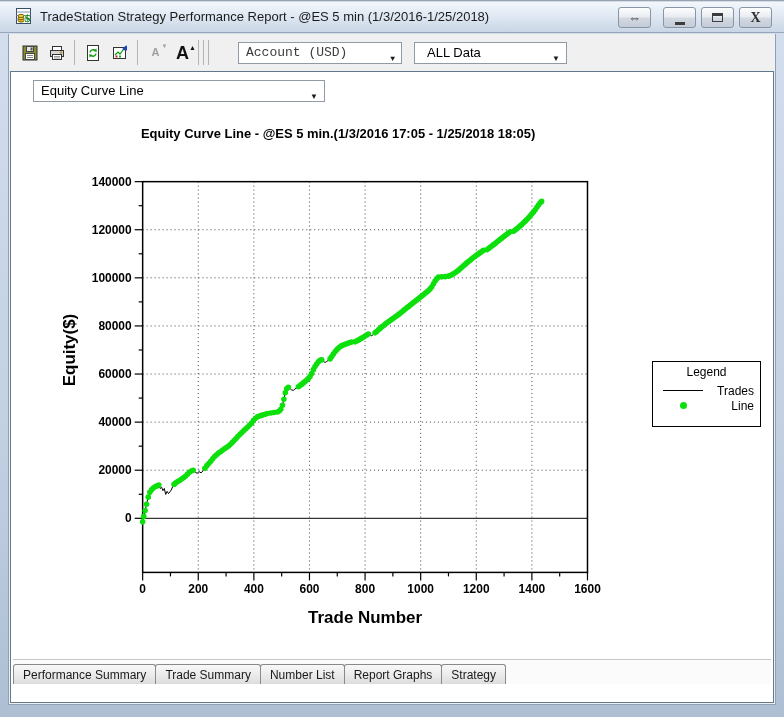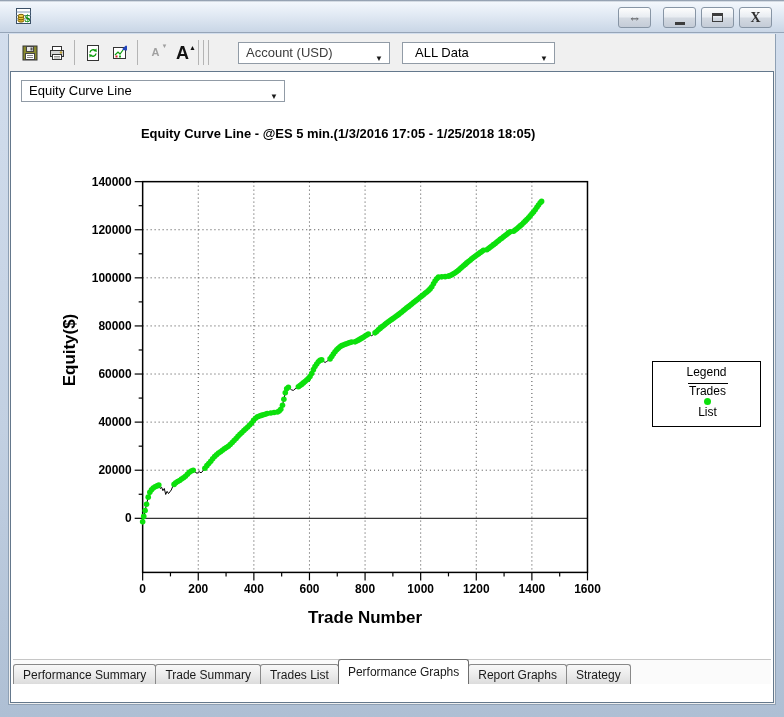--- a/index.html
+++ b/index.html
@@ -43,36 +43,36 @@
   .fontA-small{font-size:11px;font-weight:bold;color:#a0a0a0;position:relative;line-height:11px;}
   .fontA-small .car{position:absolute;top:-6px;right:-8px;font-size:6px;color:#a0a0a0;}
   .fontA-big{font-size:18px;font-weight:bold;color:#111;position:relative;line-height:16px;}
   .fontA-big .car{position:absolute;top:-5px;right:-7px;font-size:7px;color:#111;}
   .combo{
     position:relative;height:22px;background:#fff;border:1px solid #919ba6;
     font-size:13px;color:#3c3c3c;line-height:20px;padding:0 22px 0 7px;
     white-space:nowrap;cursor:default;
   }
   .combo .arrow{position:absolute;right:6px;top:6px;font-size:8px;color:#1a1a1a;}
-  .combo.acct{width:152px;margin-left:27px;}
+  .combo.acct{width:164px;margin-left:27px;font-family:Liberation Mono, monospace;}
   .combo.alldata{width:153px;margin-left:12px;color:#000;padding-left:12px;}
   
   .panel{
     position:absolute;left:1px;right:1px;top:37px;bottom:1px;
     background:#fff;border:1px solid #64788c;
   }
-  .panel .graphcombo{position:absolute;left:10px;top:8px;width:264px;color:#000;}
+  .panel .graphcombo{position:absolute;left:22px;top:8px;width:292px;color:#000;}
   .chartsvg{position:absolute;left:0;top:0;width:100%;height:100%;}
   
   .legend{
     position:absolute;left:641px;top:289px;width:109px;height:66px;
     border:1px solid #000;background:#fff;font-size:12px;color:#000;padding-top:3px;
   }
   .legend .ltitle{text-align:center;margin-bottom:4px;}
-  .legend .lrow{display:flex;align-items:center;height:15px;padding:0 6px 0 8px;flex-direction:column;}
+  .legend .lrow{display:flex;align-items:center;height:15px;padding:0 6px 0 8px;}
   .legend .lsym{width:44px;display:flex;align-items:center;justify-content:center;}
   .legend .lline{width:40px;height:0;border-top:1px solid #000;}
   .legend .ldot{width:7px;height:7px;border-radius:50%;}
   .legend .llab{flex:1;text-align:right;}
   
   .tabbar{
     position:absolute;left:2px;right:2px;bottom:18px;height:25px;
     display:flex;align-items:flex-end;border-top:1px solid #c6c6c6;background:#fbfbfb;
   }
   .tab{
@@ -95,20 +95,21 @@
     <svg class="appicon" viewBox="0 0 19 19">
       <rect x="1.5" y="1.5" width="14" height="15" fill="#ffffff" stroke="#3a4f66"></rect>
       <line x1="1.5" y1="5" x2="15.5" y2="5" stroke="#7e96b4"></line>
       <line x1="1.5" y1="8.5" x2="15.5" y2="8.5" stroke="#7e96b4"></line>
       <line x1="1.5" y1="12" x2="15.5" y2="12" stroke="#7e96b4"></line>
       <ellipse cx="6" cy="13.5" rx="3" ry="1.6" fill="#e0b630" stroke="#7c6200"></ellipse>
       <ellipse cx="6" cy="11.2" rx="3" ry="1.6" fill="#e8c23a" stroke="#7c6200"></ellipse>
       <ellipse cx="6" cy="8.9" rx="3" ry="1.6" fill="#f0d050" stroke="#7c6200"></ellipse>
       <text x="12.6" y="15" font-size="11" font-weight="bold" fill="#0a8a0a" text-anchor="middle" font-family="Liberation Serif,serif">$</text>
     </svg>
+    <span class="title">TradeStation Strategy Performance Report - @ES 5 min (1/3/2016-1/25/2018)</span>
     <div class="winbtns">
       <div class="winbtn dock">
           <span>⇔</span>
         </div>
       <div class="winbtn">
           <span class="min-glyph"></span>
         </div>
       <div class="winbtn">
           <span class="max-glyph"></span>
         </div>
@@ -463,29 +464,28 @@
             <div class="lrow">
               <span class="lsym">
                 <span class="lline" style="border-top-color: rgb(0, 0, 0);"></span>
               </span>
               <span class="llab">Trades</span>
             </div>
             <div class="lrow">
               <span class="lsym">
                 <span class="ldot" style="background: rgb(12, 224, 12);"></span>
               </span>
-              <span class="llab">List</span>
+              <span class="llab">Line</span>
             </div>
           </div>
       </div>
 
       <div class="tabbar" id="tabbar">
           <div class="tab">Performance Summary</div>
           <div class="tab">Trade Summary</div>
-          <div class="tab">Trades List</div>
-          <div class="tab active">Performance Graphs</div>
+          <div class="tab">Number List</div>
           <div class="tab">Report Graphs</div>
           <div class="tab">Strategy</div>
         </div>
     </div>
 
   </div>
 </div>
 
 </body></html>

